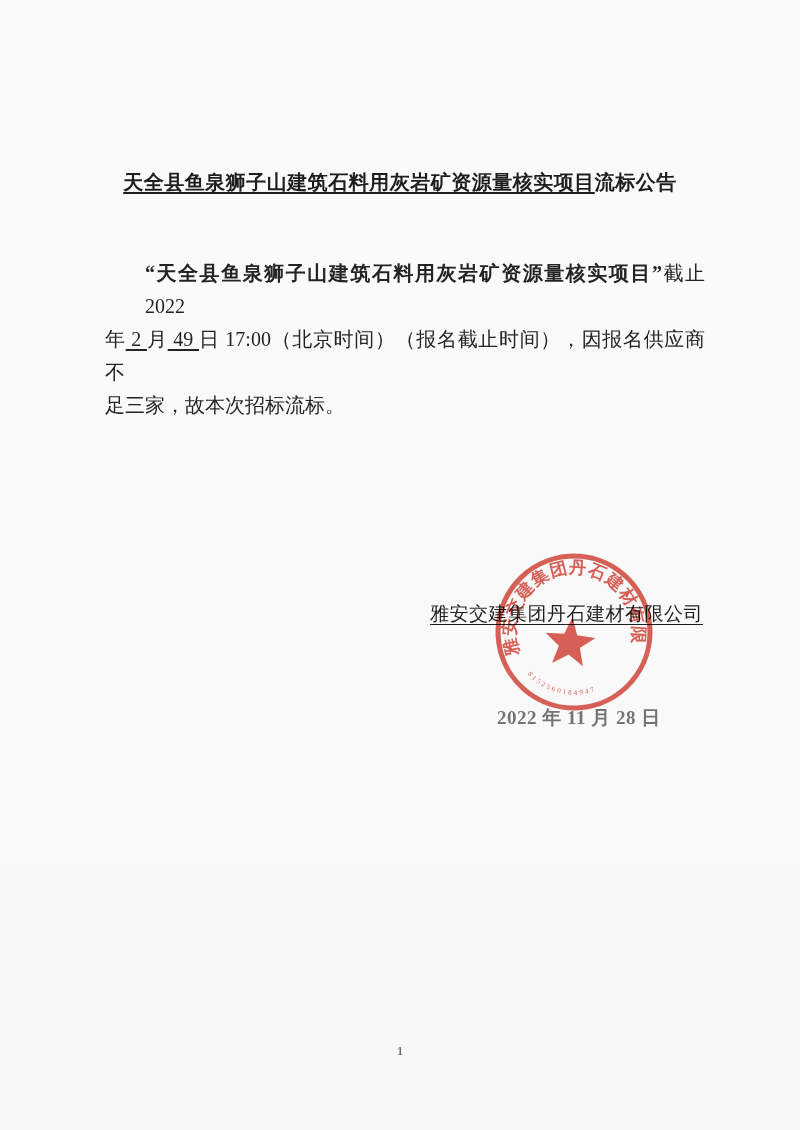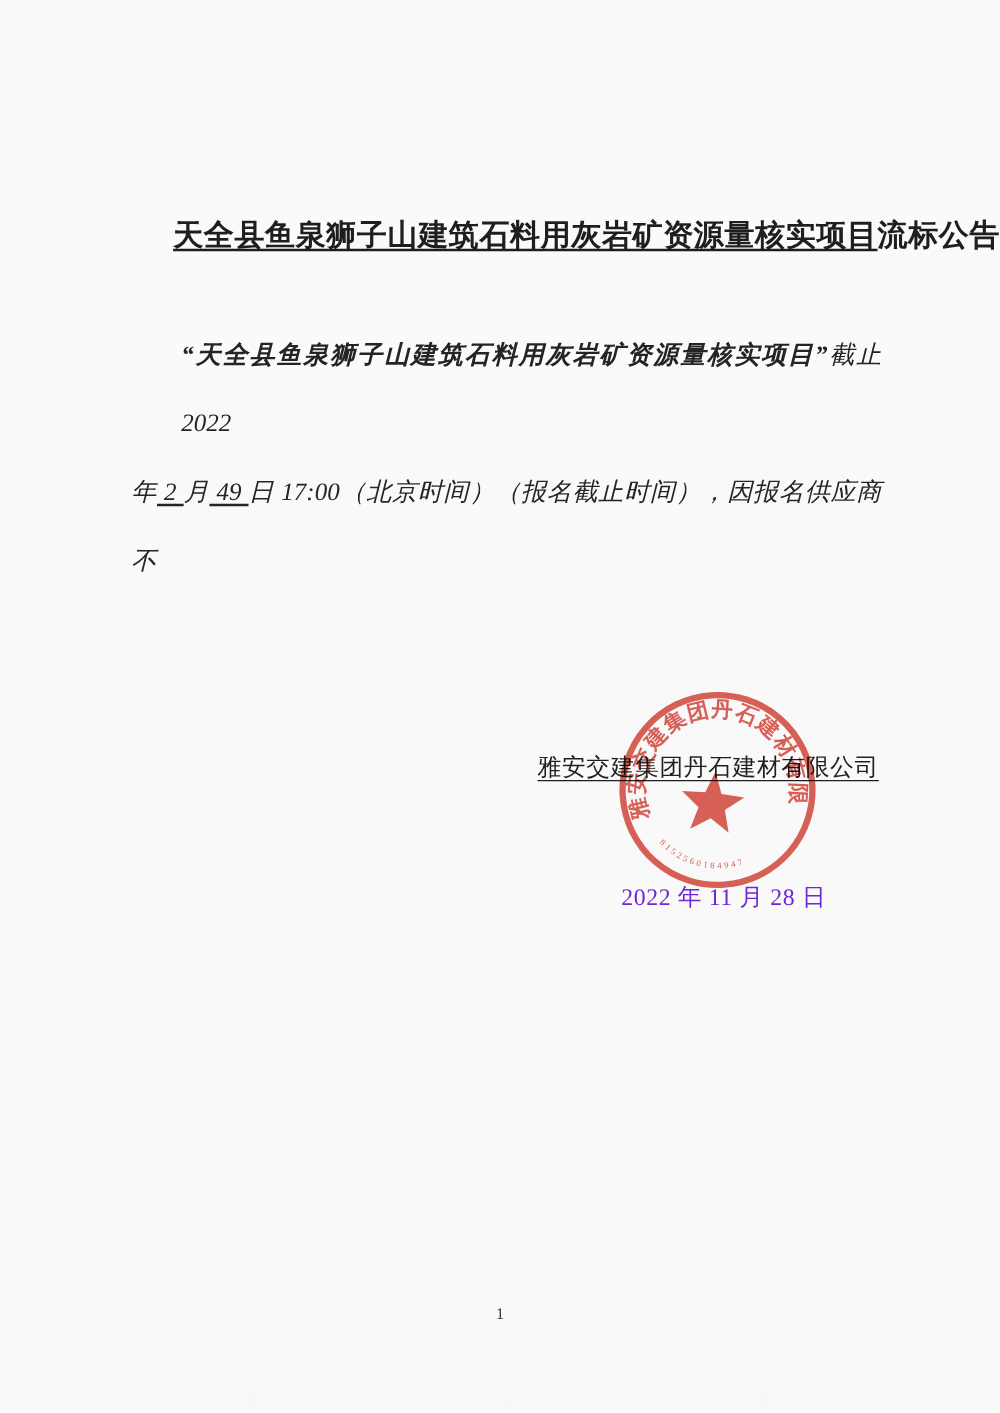--- a/index.html
+++ b/index.html
@@ -12,52 +12,52 @@
     overflow:hidden;
   }
   
   .page::before{
     content:"";position:absolute;inset:0;
     background:linear-gradient(180deg, rgba(0,0,0,0.012), rgba(0,0,0,0.02));
     pointer-events:none;
   }
   .title{
     position:absolute;top:156px;left:0;width:800px;
-    text-align:right;
-    font-size:24px;font-weight:bold;
+    text-align:center;
+    font-size:20px;font-weight:bold;
     letter-spacing:0.5px;
     color:#1e1e1e;
   }
   .body-text{
     position:absolute;top:257px;left:105px;width:600px;
-    font-size:20px;line-height:55px;
+    font-size:20px;line-height:33px;
     color:#242424;
-    font-style:italic;
   }
   .body-line{
     text-align:justify;
     text-align-last:justify;
     text-justify:inter-ideograph;
   }
   .body-line.first{padding-left:40px;width:560px;}
   .body-line.last{text-align:left;text-align-last:left;}
   .b{font-weight:bold;}
   .u{text-decoration:underline;text-underline-offset:3px;white-space:pre;}
   .company-line{
     position:absolute;top:601px;left:430px;
     font-size:19px;color:#1f1f1f;
     text-decoration:underline;text-underline-offset:4px;
     letter-spacing:0.5px;
     z-index:1;
   }
   .date-line{
     position:absolute;top:705px;left:497px;
-    font-size:19px;color:#6d28d9;
+    font-size:19px;color:#737373;
     letter-spacing:0.5px;
     z-index:1;
+    font-weight:bold;
   }
   .seal{
     position:absolute;left:493px;top:551px;
     width:162px;height:162px;
     z-index:2;
     opacity:0.85;
     mix-blend-mode:multiply;
     transform:rotate(-4deg);
   }
   .seal text{font-family:"Liberation Serif","DejaVu Serif",serif;}
@@ -71,20 +71,21 @@
 </head>
 <body>
 
 <div class="page">
 
   <h1 class="title"><span class="u">天全县鱼泉狮子山建筑石料用灰岩矿资源量核实项目</span><span>流标公告</span></h1>
 
   <div class="body-text">
     <div class="body-line first"><span class="b">“天全县鱼泉狮子山建筑石料用灰岩矿资源量核实项目”</span><span>截止 2022</span></div>
     <div class="body-line"><span>年</span><span class="u"> 2 </span><span>月</span><span class="u"> 49 </span><span>日 17:00（北京时间）（报名截止时间），因报名供应商不</span></div>
+    <div class="body-line last"><span>足三家，故本次招标流标。</span></div>
   </div>
 
   <div class="company-line">雅安交建集团丹石建材有限公司</div>
 
   <div class="date-line">2022 年 11 月 28 日</div>
 
   <svg class="seal" viewBox="0 0 160 160" xmlns="http://www.w3.org/2000/svg">
     <defs>
       <path id="arcTop" d="M 25.5 99.8 A 58 58 0 1 1 134.5 99.8" fill="none"></path>
       <path id="arcBottom" d="M 29.2 115.6 A 62 62 0 0 0 130.8 115.6" fill="none"></path>

